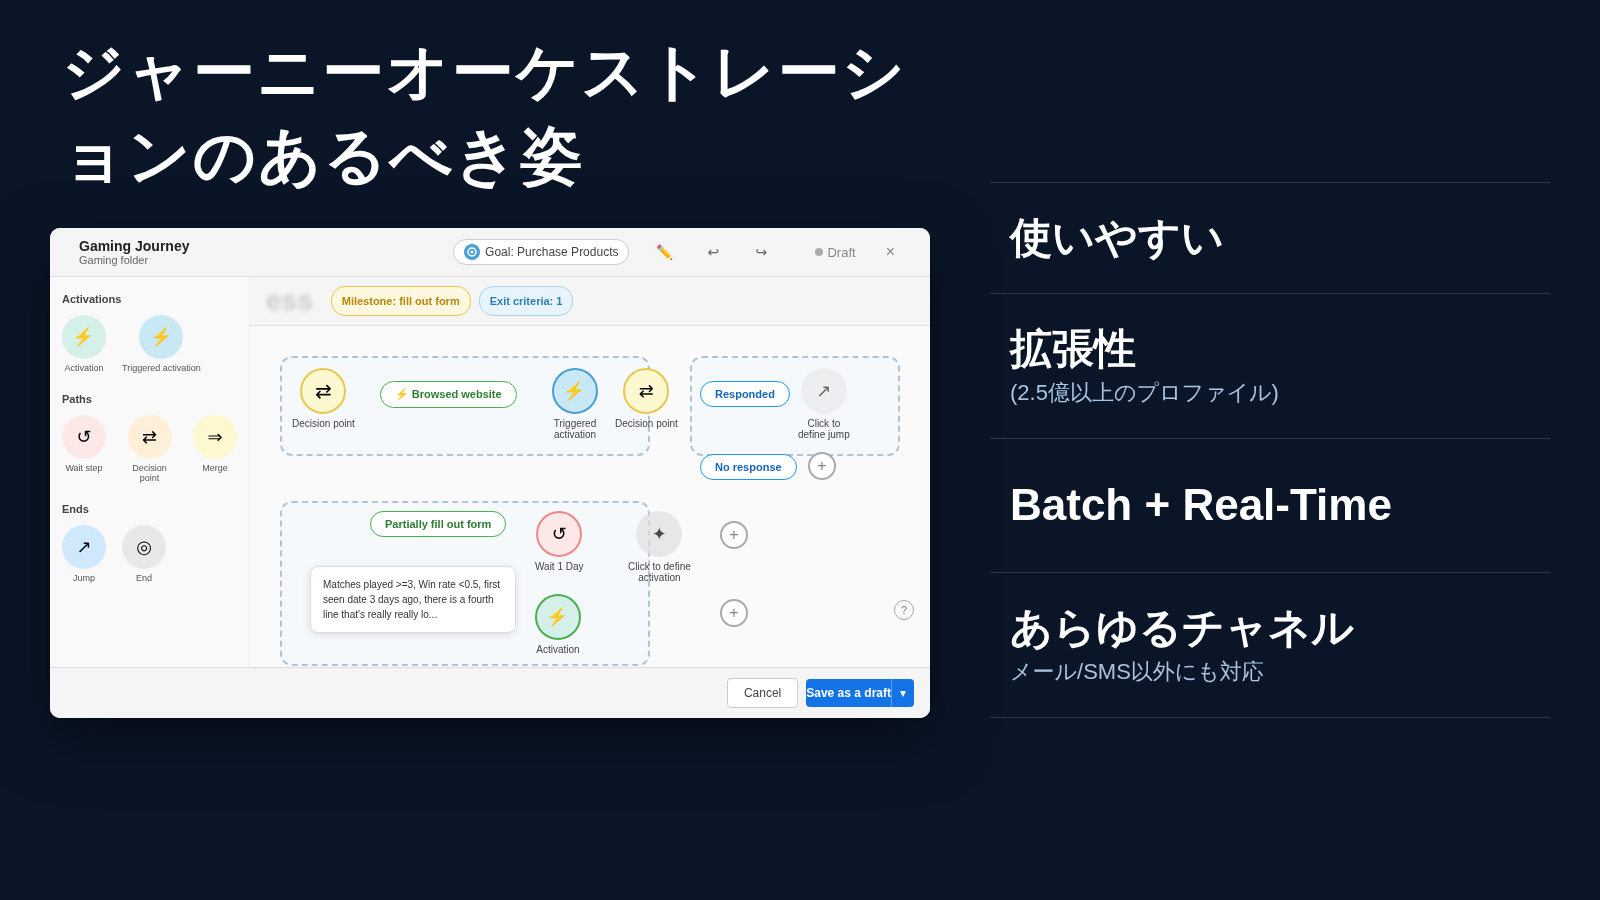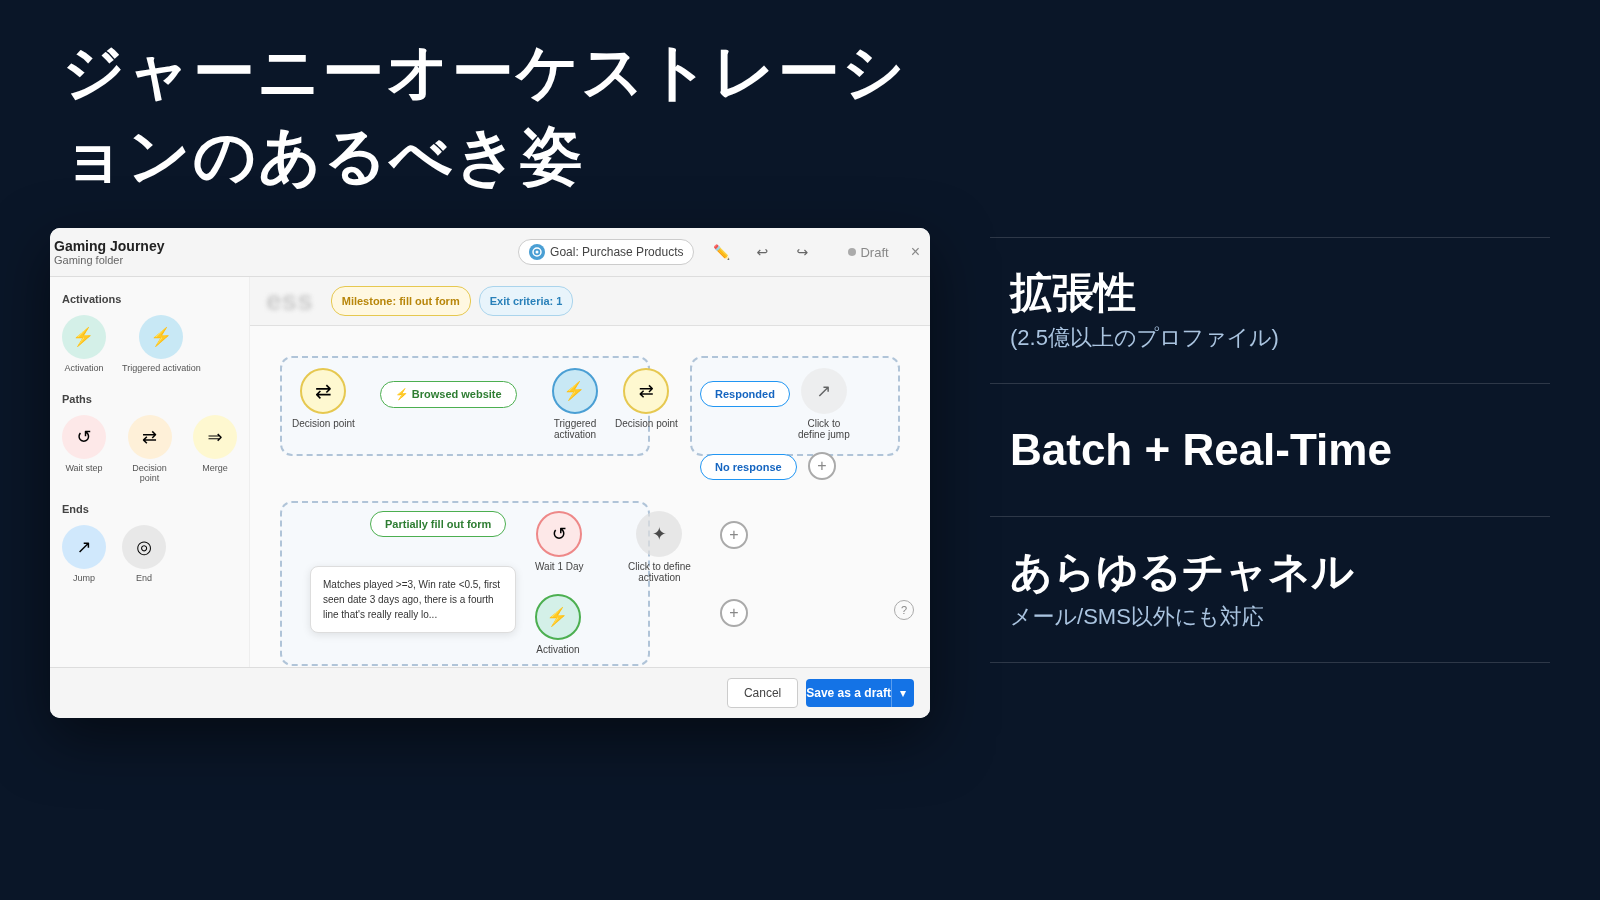--- a/index.html
+++ b/index.html
@@ -87,21 +87,21 @@
       min-height: 490px;
       display: flex;
       flex-direction: column;
       overflow: hidden;
       flex-shrink: 0;
     }
 
     .modal-header {
       background: #f5f5f5;
       border-bottom: 1px solid #ddd;
-      padding: 10px 4px;
+      padding: 10px 29px;
       display: flex;
       align-items: center;
       justify-content: space-between;
     }
 
     .modal-title-group {
       display: flex;
       flex-direction: column;
     }
     .modal-title {
@@ -110,21 +110,21 @@
       color: #222;
     }
     .modal-subtitle {
       font-size: 11px;
       color: #666;
     }
 
     .modal-header-right {
       display: flex;
       align-items: center;
-      gap: 16px;
+      gap: 24px;
     }
 
     .goal-badge {
       display: flex;
       align-items: center;
       gap: 5px;
       background: #fff;
       border: 1px solid #ccc;
       border-radius: 16px;
       padding: 4px 10px;
@@ -608,20 +608,23 @@
           <button class="btn-save">Save as a draft</button>
           <button class="btn-save-arrow">▾</button>
         </div>
       </div>
 
     </div>
   </div>
 
   <div class="right-panel">
 
+    <div class="right-item">
+      <div class="right-item-title">使いやすい</div>
+    </div>
 
     <div class="right-item">
       <div class="right-item-title">拡張性</div>
       <div class="right-item-subtitle">(2.5億以上のプロファイル)</div>
     </div>
 
     <div class="right-item right-item-large">
       <div class="right-item-title" style="font-weight:900; font-size:44px; font-family: 'Segoe UI', sans-serif;">Batch + Real-Time</div>
     </div>
 

